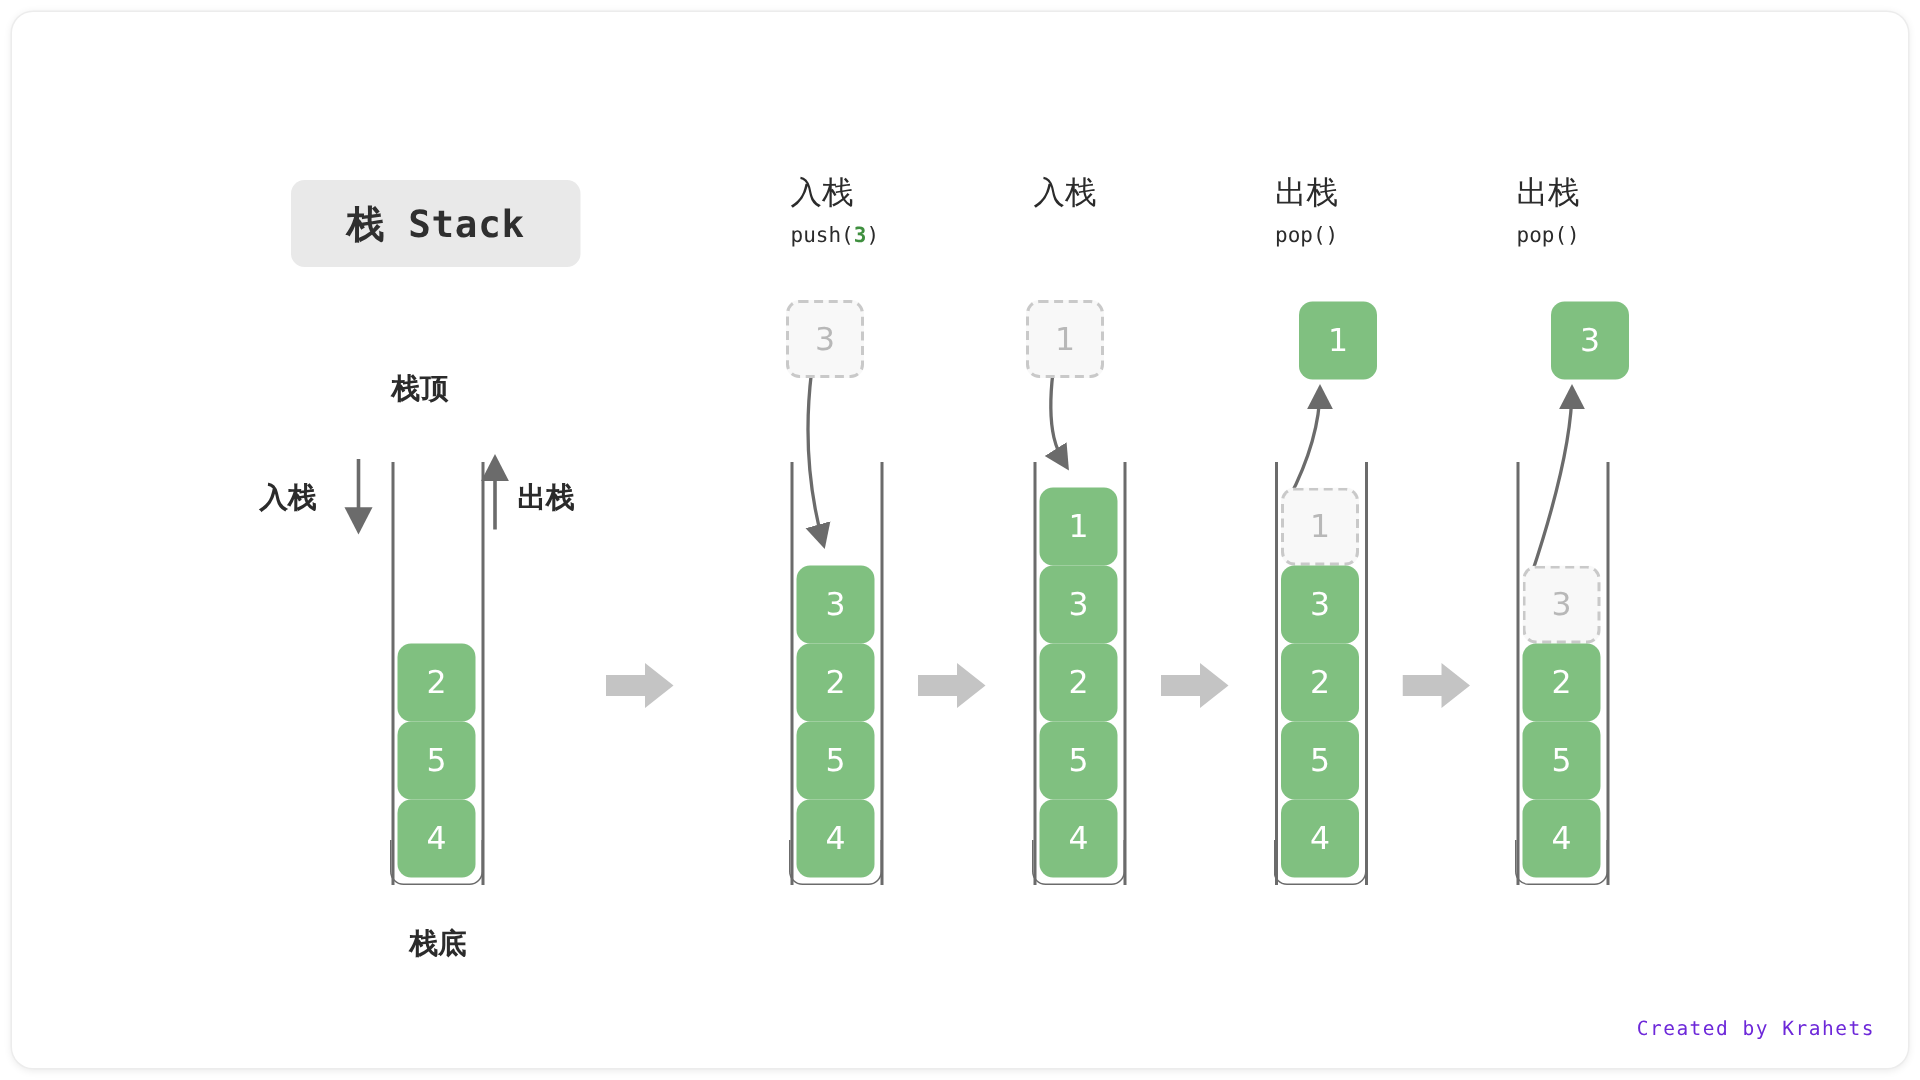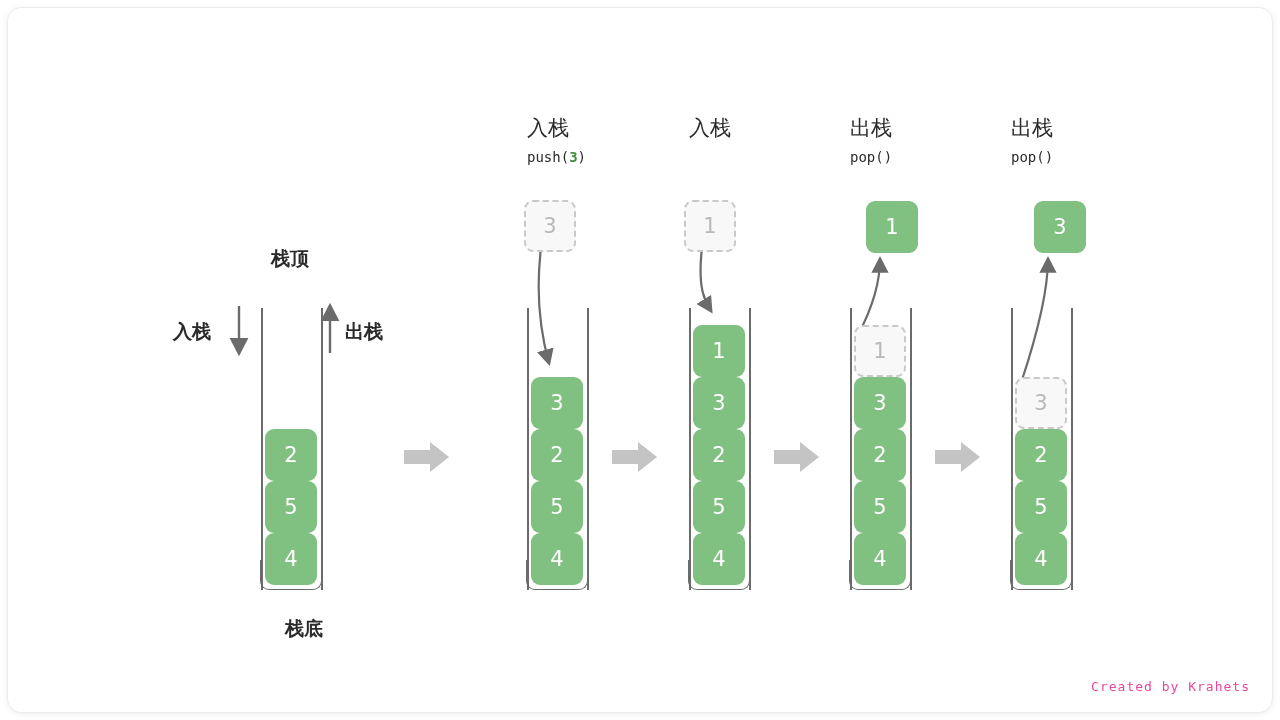--- a/index.html
+++ b/index.html
@@ -100,21 +100,21 @@
   .flow-arrow { width: 46px; height: 34px; }
 
   
   #overlay { left: 0; top: 0; width: 1264px; height: 704px; pointer-events: none; }
 
   
   #footer {
     right: 22px; bottom: 18px;
     font-family: "DejaVu Sans Mono", "Liberation Mono", monospace;
     font-size: 13px;
-    color: #ec4899;
+    color: #6d28d9;
     letter-spacing: 1px;
   }
 </style>
 </head>
 <body>
 
 <div id="card">
 
   <svg id="overlay" class="abs" viewBox="0 0 1264 704">
     <defs>
@@ -129,23 +129,24 @@
 
     <path d="M 851,325 C 864,300 872,275 872,251" fill="none" stroke="#6b6b6b" stroke-width="2.2" marker-end="url(#ah)"></path>
 
     <path d="M 1013,375 C 1028,330 1040,285 1040,251" fill="none" stroke="#6b6b6b" stroke-width="2.2" marker-end="url(#ah)"></path>
 
     <line x1="231" y1="298" x2="231" y2="345" stroke="#6b6b6b" stroke-width="2.4" marker-end="url(#ah)"></line>
 
     <line x1="322" y1="345" x2="322" y2="298" stroke="#6b6b6b" stroke-width="2.4" marker-end="url(#ah)"></line>
   </svg>
 
-
-  <div class="abs cjk-label" style="left:239px; top:238px; width:62px; text-align:right;">栈顶</div>
-  <div class="abs cjk-label" style="left:253px; top:608px; width:62px; text-align:right;">栈底</div>
+  <div id="title-pill" class="abs">栈 Stack</div>
+
+  <div class="abs cjk-label" style="left:253px; top:238px; width:62px; text-align:left;">栈顶</div>
+  <div class="abs cjk-label" style="left:253px; top:608px; width:62px; text-align:center;">栈底</div>
   <div class="abs cjk-label" style="left:165px; top:311px;">入栈</div>
   <div class="abs cjk-label" style="left:337px; top:311px;">出栈</div>
 
   <div class="abs">
     <div class="abs stack-wall" style="left:253px; top:300px; height:282px;"></div>
     <div class="abs stack-wall" style="left:313px; top:300px; height:282px;"></div>
     <div class="abs stack-bottom" style="left:252px; top:552px; width:60px; height:29px;"></div>
 
     <div class="abs cell solid" style="left:257px; top:421px;">2</div>
     <div class="abs cell solid" style="left:257px; top:473px;">5</div>

